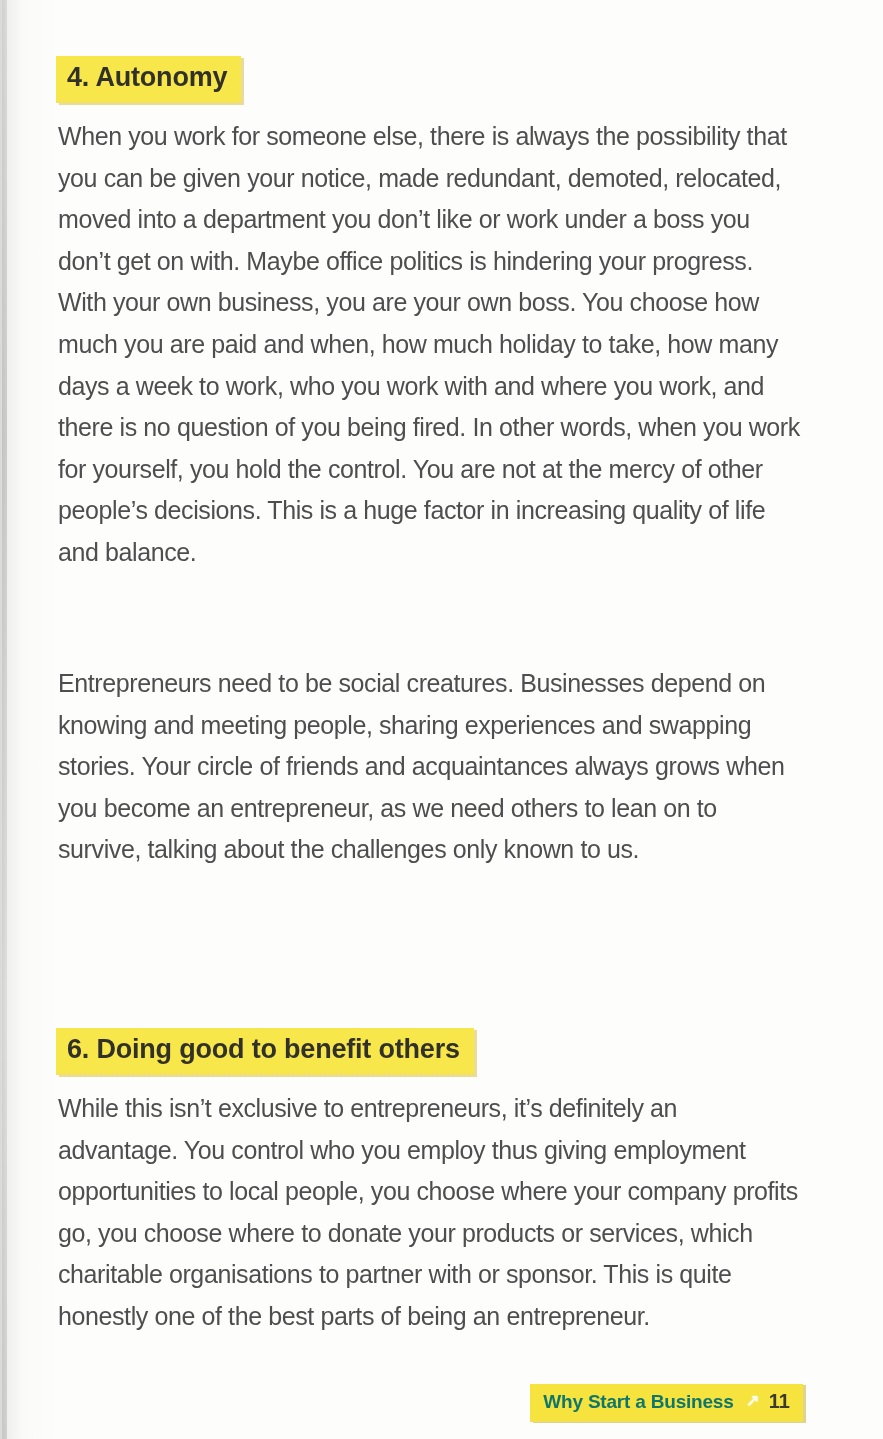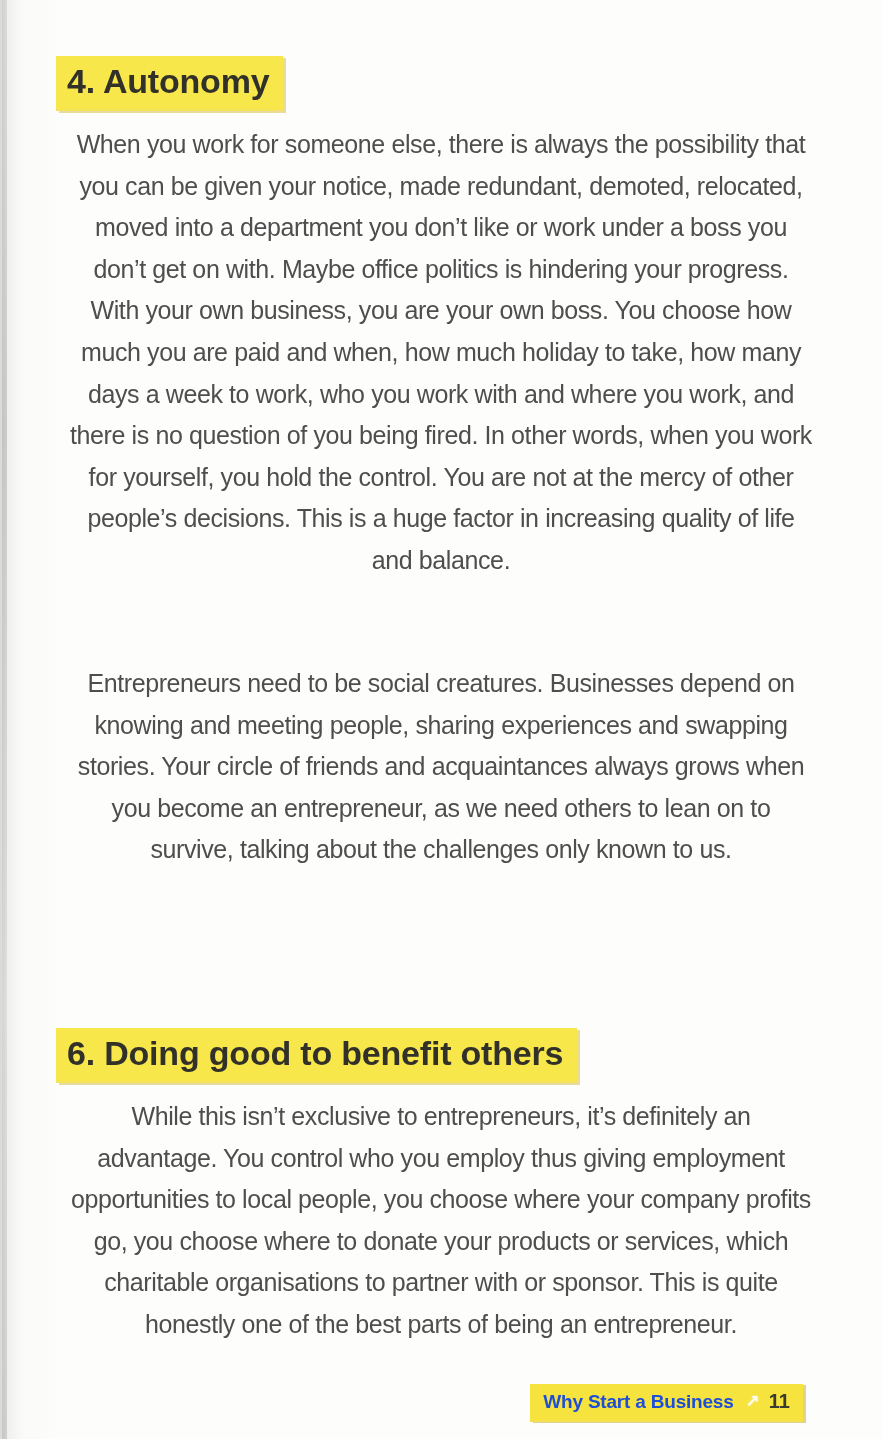--- a/index.html
+++ b/index.html
@@ -34,49 +34,49 @@
     left: 56px;
     width: 760px;
   }
   .section-1 { top: 56px; }
   .section-2 { top: 650px; }
   .section-3 { top: 1028px; }
   .heading-highlight {
     display: inline-block;
     background: #f8e74a;
     color: #31312a;
-    font-size: 34px;
+    font-size: 27px;
     font-weight: bold;
     letter-spacing: -0.2px;
     padding: 6px 14px 8px 11px;
     box-shadow: 3px 2px 0 rgba(216,192,74,0.55);
     border-bottom: 2px dotted rgba(240,222,110,0.9);
   }
   .body-text {
-    margin: 13px 0 0 14px;
+    margin: 13px 0 0 2px;
     width: 742px;
     color: #4e4e4e;
     font-size: 25px;
     line-height: 41.6px;
     letter-spacing: -0.4px;
-    text-align: center;
+    text-align: left;
   }
   .footer-badge {
     position: absolute;
     top: 1384px;
     right: 80px;
     display: inline-flex;
     align-items: center;
     background: #f6e33e;
     padding: 6px 13px 7px 13px;
     box-shadow: 3px 1px 0 rgba(205,182,70,0.6);
     border-bottom: 2px dotted rgba(238,218,100,0.9);
   }
   .footer-label {
-    color: #1d4ed8;
+    color: #0f766e;
     font-size: 19px;
     font-weight: bold;
     letter-spacing: -0.2px;
   }
   .footer-arrow {
     color: #fffdef;
     font-size: 17px;
     font-weight: bold;
     margin: 0 9px 0 12px;
     text-shadow: 0 0 2px rgba(255,255,255,0.8);

